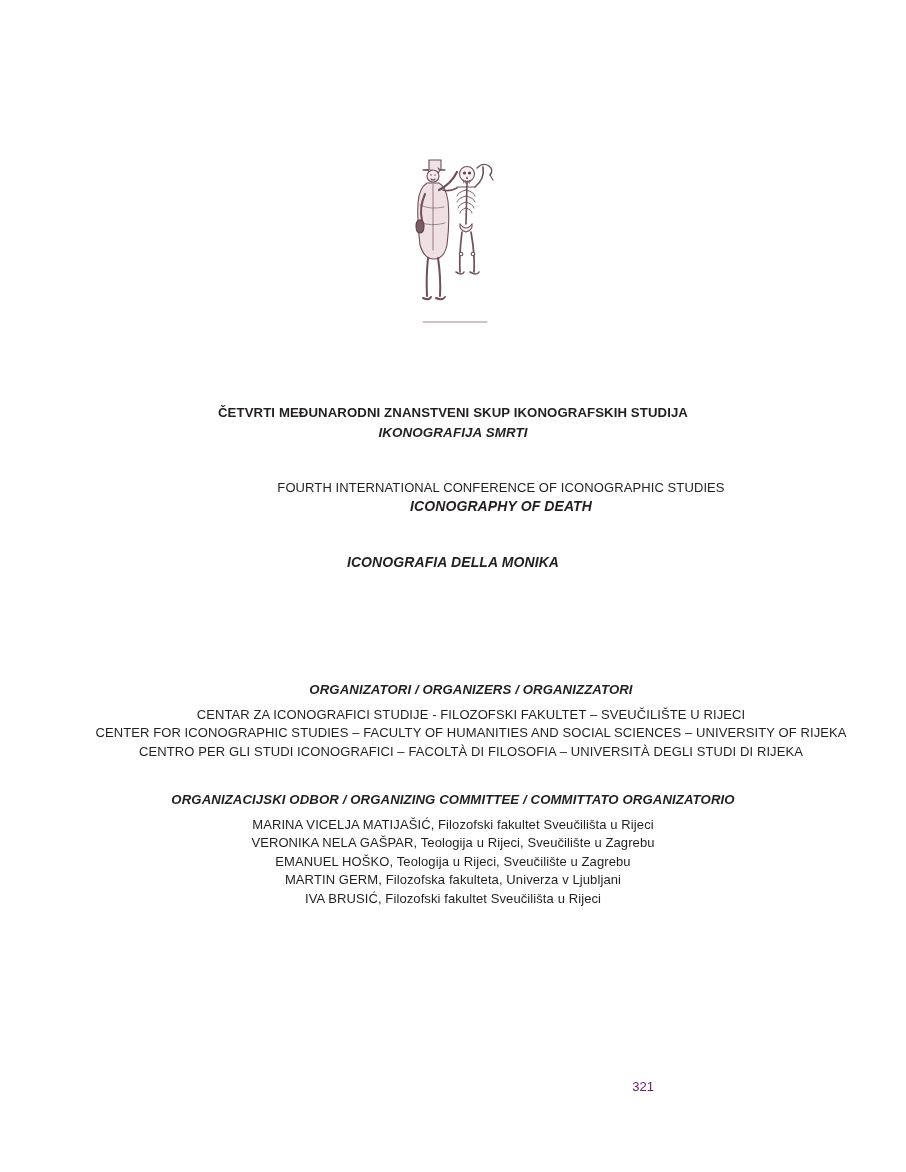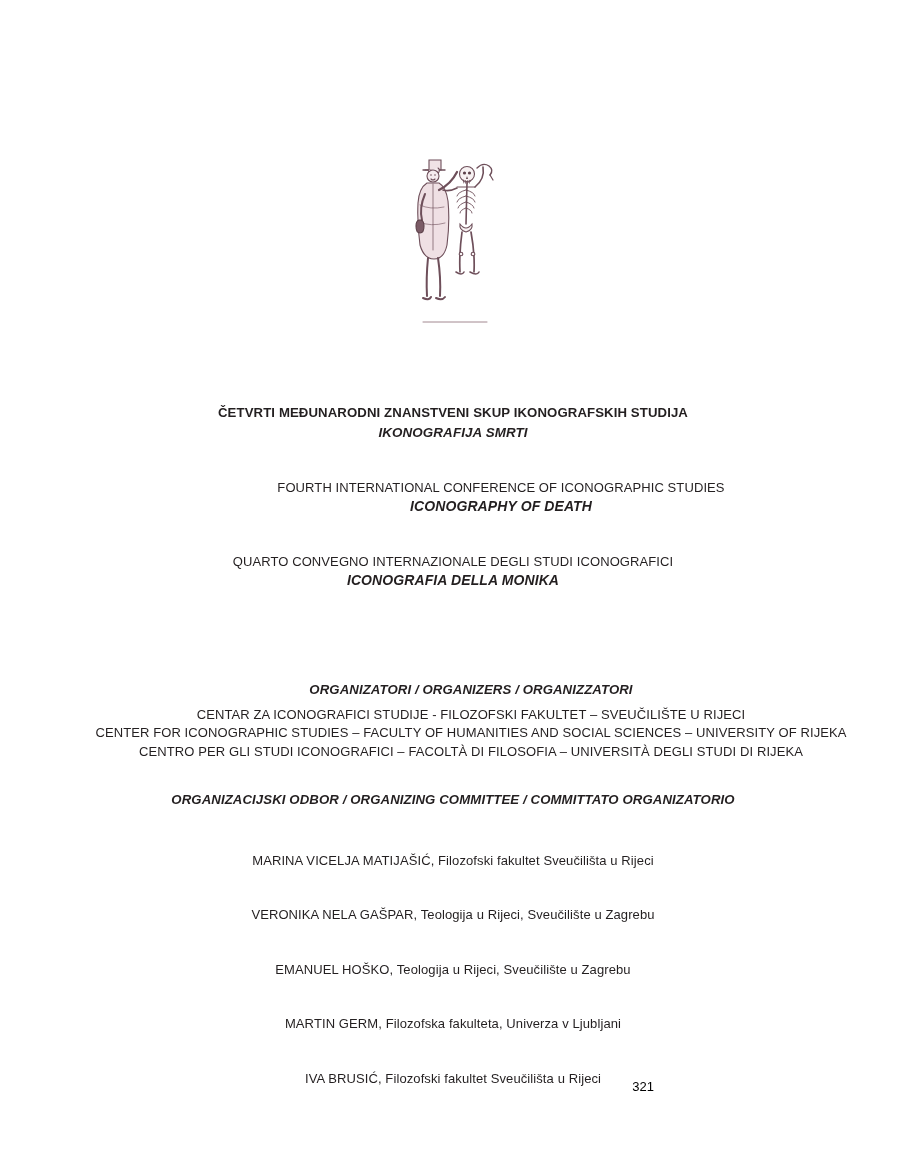--- a/index.html
+++ b/index.html
@@ -78,39 +78,38 @@
     font-weight: 700;
     font-style: italic;
   }
   .t-org {
     font-size: 13px;
     font-weight: 400;
   }
   .t-member {
     font-size: 13px;
     font-weight: 400;
-    margin-top: 36px;
   }
   .gap-sm { height: 6px; }
 
   
   #block-hr      { top: 404px; }
   #block-en      { top: 479px; margin-left: 48px; }
   #block-it      { top: 553px; }
   #block-date    { top: 628px; }
   #block-orgs    { top: 681px; margin-left: 18px; }
   #block-comm    { top: 791px; }
 
   .page-number {
     position: absolute;
     right: 94px;
     top: 1079px;
     font-size: 13px;
     font-weight: 400;
-    color: #000000;
+    color: #701a75;
   }
 </style>
 </head>
 <body>
 
 <div class="page">
 
   <div class="illustration-wrap">
     <div class="illustration">
       <svg width="96" height="180" viewBox="0 0 96 180" xmlns="http://www.w3.org/2000/svg">
@@ -190,21 +189,20 @@
     <span class="line t-title">ČETVRTI  MEĐUNARODNI ZNANSTVENI SKUP IKONOGRAFSKIH STUDIJA</span>
     <span class="line t-title-it">IKONOGRAFIJA SMRTI</span>
   </div>
 
   <div class="block" id="block-en">
     <span class="line t-sub">FOURTH INTERNATIONAL CONFERENCE OF ICONOGRAPHIC STUDIES</span>
     <span class="line t-sub-it">ICONOGRAPHY OF DEATH</span>
   </div>
 
   <div class="block" id="block-it">
-    <span class="line t-sub">QUARTO CONVEGNO INTERNAZIONALE DEGLI STUDI ICONOGRAFICI</span>
     <span class="line t-sub-it">ICONOGRAFIA DELLA MONIKA</span>
   </div>
 
 
   <div class="block" id="block-orgs">
     <span class="line t-head-it">ORGANIZATORI / ORGANIZERS / ORGANIZZATORI</span>
     <div class="gap-sm"></div>
     <span class="line t-org">CENTAR ZA ICONOGRAFICI STUDIJE - FILOZOFSKI FAKULTET – SVEUČILIŠTE U RIJECI</span>
     <span class="line t-org">CENTER FOR ICONOGRAPHIC STUDIES – FACULTY OF HUMANITIES AND SOCIAL SCIENCES – UNIVERSITY OF RIJEKA</span>
     <span class="line t-org">CENTRO PER GLI STUDI ICONOGRAFICI – FACOLTÀ DI FILOSOFIA – UNIVERSITÀ DEGLI STUDI DI RIJEKA</span>

